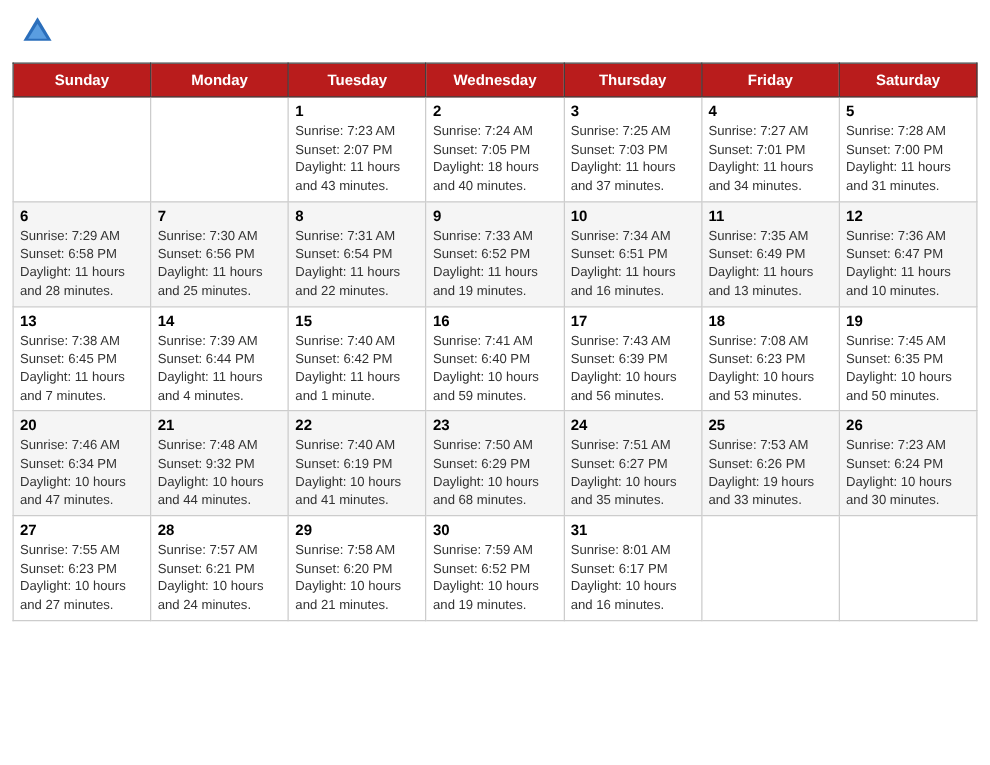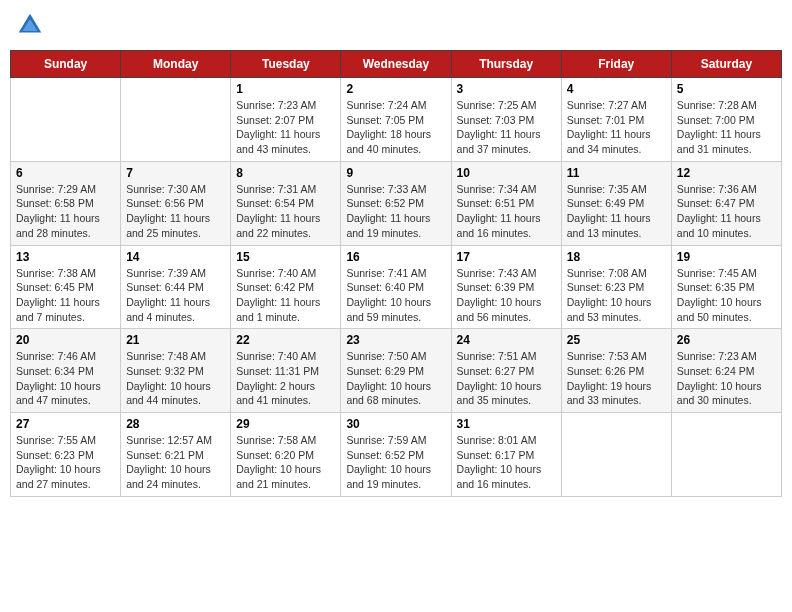--- a/index.html
+++ b/index.html
@@ -299,22 +299,22 @@
           <div class="day-info">
             <span>Sunrise: 7:48 AM</span><br>
             <span>Sunset: 9:32 PM</span><br>
             <span>Daylight: 10 hours and 44 minutes.</span>
           </div>
         </td>
         <td>
           <span class="day-num">22</span>
           <div class="day-info">
             <span>Sunrise: 7:40 AM</span><br>
-            <span>Sunset: 11:31 PM</span><br>
-            <span>Daylight: 2 hours and 41 minutes.</span>
+            <span>Sunset: 6:19 PM</span><br>
+            <span>Daylight: 10 hours and 41 minutes.</span>
           </div>
         </td>
         <td>
           <span class="day-num">23</span>
           <div class="day-info">
             <span>Sunrise: 7:50 AM</span><br>
             <span>Sunset: 6:29 PM</span><br>
             <span>Daylight: 10 hours and 68 minutes.</span>
           </div>
         </td>
@@ -348,21 +348,21 @@
           <span class="day-num">27</span>
           <div class="day-info">
             <span>Sunrise: 7:55 AM</span><br>
             <span>Sunset: 6:23 PM</span><br>
             <span>Daylight: 10 hours and 27 minutes.</span>
           </div>
         </td>
         <td>
           <span class="day-num">28</span>
           <div class="day-info">
-            <span>Sunrise: 12:57 AM</span><br>
+            <span>Sunrise: 7:57 AM</span><br>
             <span>Sunset: 6:21 PM</span><br>
             <span>Daylight: 10 hours and 24 minutes.</span>
           </div>
         </td>
         <td>
           <span class="day-num">29</span>
           <div class="day-info">
             <span>Sunrise: 7:58 AM</span><br>
             <span>Sunset: 6:20 PM</span><br>
             <span>Daylight: 10 hours and 21 minutes.</span>

